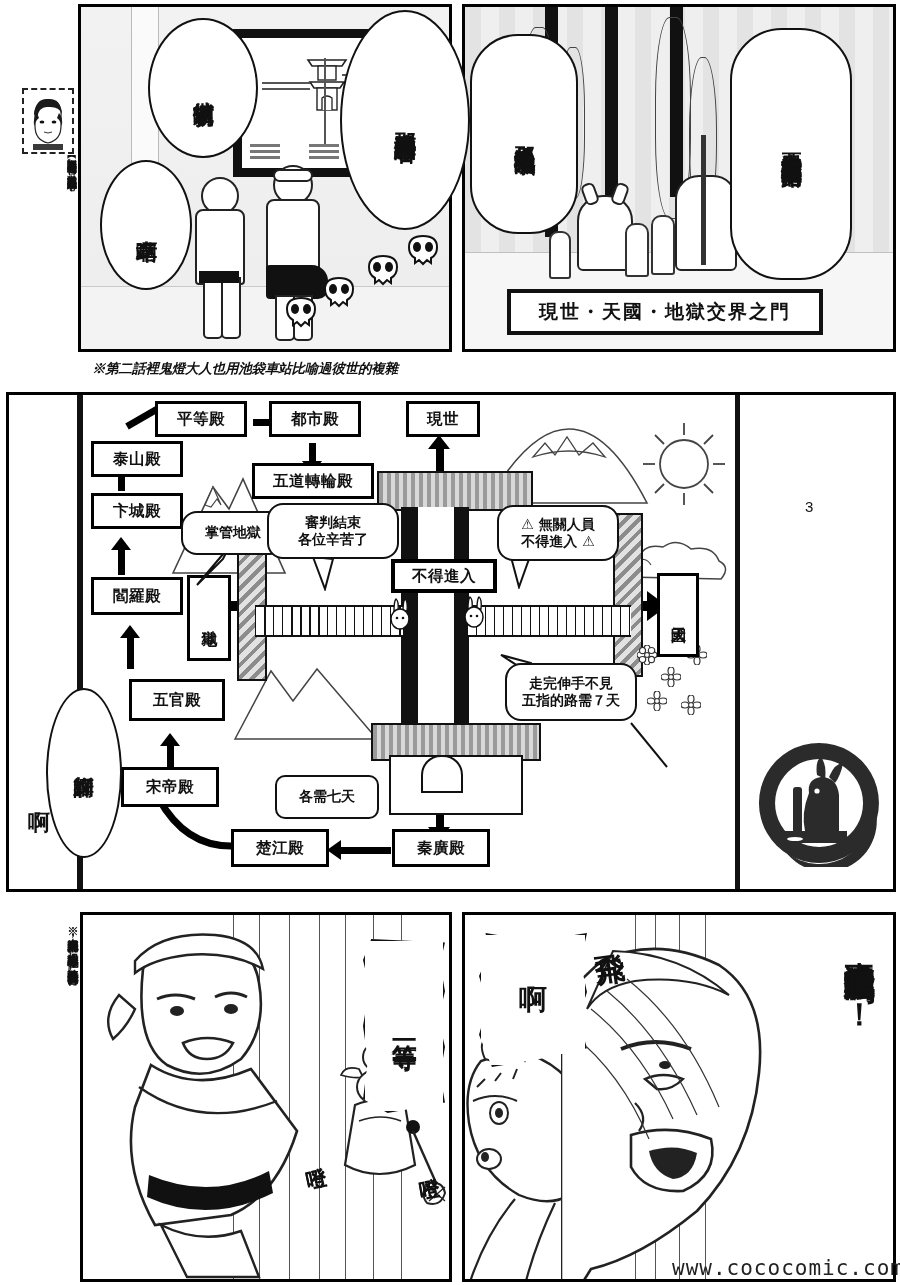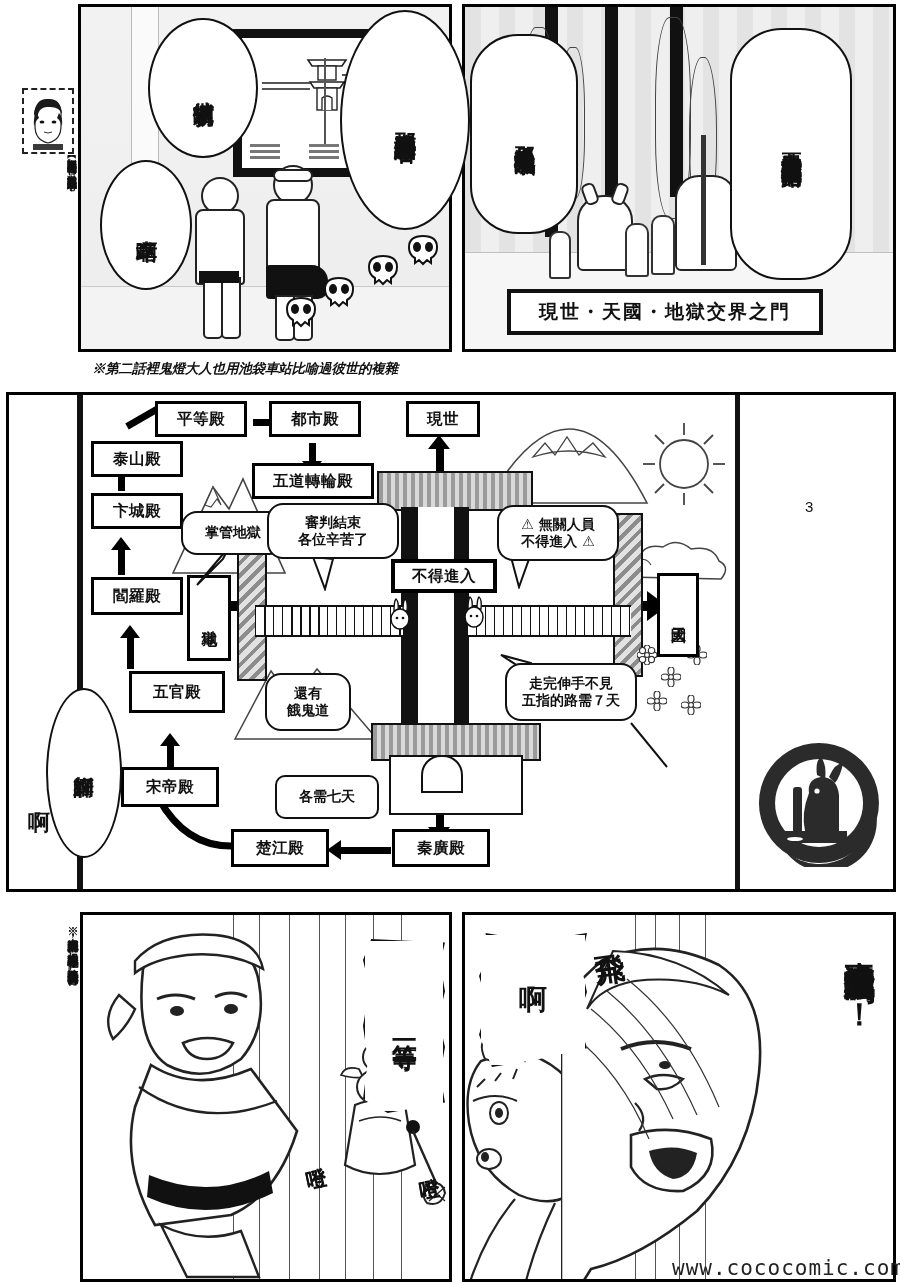--- a/index.html
+++ b/index.html
@@ -426,44 +426,41 @@
       </div>
     <div class="dbox dbox-v" style="left:178px;top:180px;width:44px;height:86px;">
       <span>地獄</span>
       </div>
     <div class="dbox" style="left:382px;top:164px;width:106px;height:34px;border-width:4px;">
       <span>不得進入</span>
       </div>
     <div class="dbox dbox-v" style="left:648px;top:178px;width:42px;height:84px;">
       <span>天國</span>
       </div>
-    <div class="dbox" style="left:120px;top:276px;width:96px;height:42px;">
+    <div class="dbox" style="left:120px;top:284px;width:96px;height:42px;">
       <span>五官殿</span>
       </div>
     <div class="dbox" style="left:112px;top:372px;width:98px;height:40px;">
       <span>宋帝殿</span>
       </div>
     <div class="dbox" style="left:222px;top:434px;width:98px;height:38px;">
       <span>楚江殿</span>
       </div>
     <div class="dbox" style="left:383px;top:434px;width:98px;height:38px;">
       <span>秦廣殿</span>
       </div>
 
     <div class="cloud hand" style="left:172px;top:116px;width:104px;height:44px;border-radius:16px;">
       <span>掌管地獄</span></div>
     <div class="cloud hand" style="left:488px;top:110px;width:122px;height:56px;border-radius:16px;">
       <span>⚠ 無關人員
 不得進入 ⚠</span></div>
     <div class="cloud hand" style="left:258px;top:108px;width:132px;height:56px;border-radius:16px;">
       <span>審判結束
 各位辛苦了</span></div>
-    <div class="cloud hand" style="left:256px;top:278px;width:86px;height:58px;border-radius:16px;">
-      <span>還有
-餓鬼道</span></div>
     <div class="cloud hand" style="left:266px;top:380px;width:104px;height:44px;border-radius:10px;">
       <span>各需七天</span></div>
     <div class="cloud hand" style="left:496px;top:268px;width:132px;height:58px;border-radius:16px;">
       <span>走完伸手不見
 五指的路需７天</span></div>
 
     <svg style="position:absolute;left:180px;top:150px;width:44px;height:44px;z-index:6;" viewBox="0 0 44 44">
       <path d="M40 2 L8 40 L34 14 Z" fill="#fff" stroke="#111" stroke-width="2"></path>
       </svg>
     <svg style="position:absolute;left:300px;top:160px;width:30px;height:36px;z-index:6;" viewBox="0 0 30 36">

